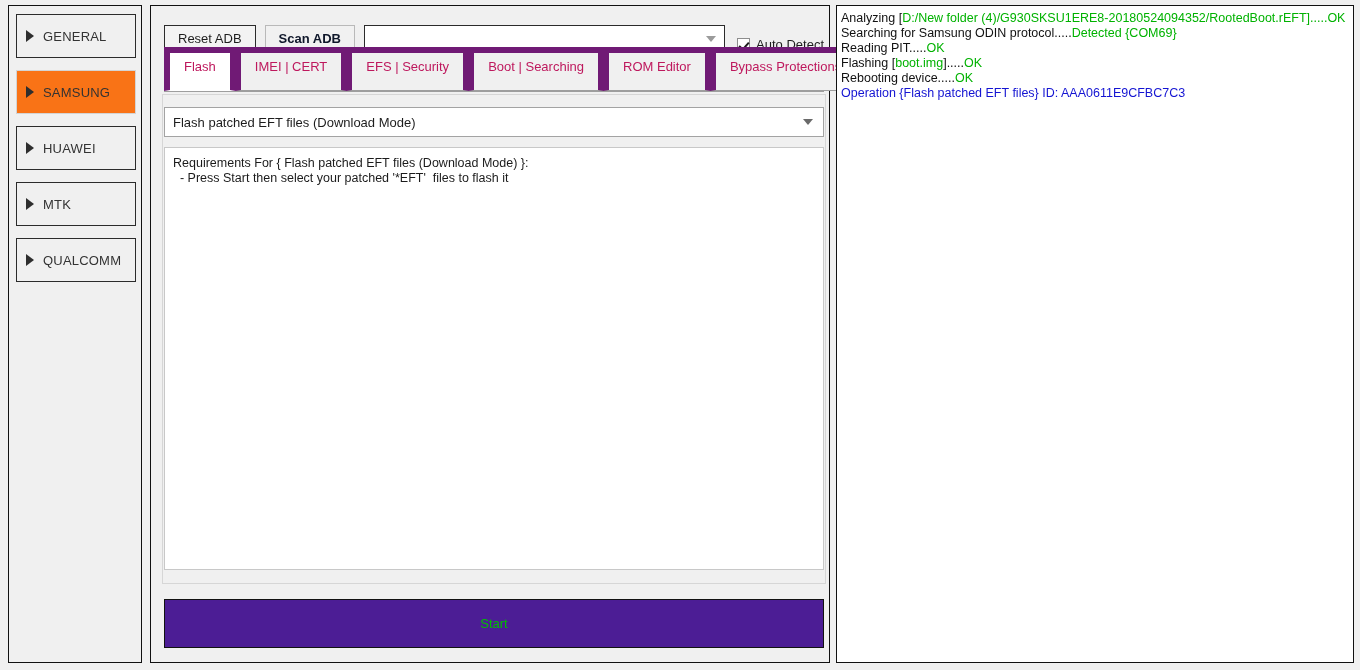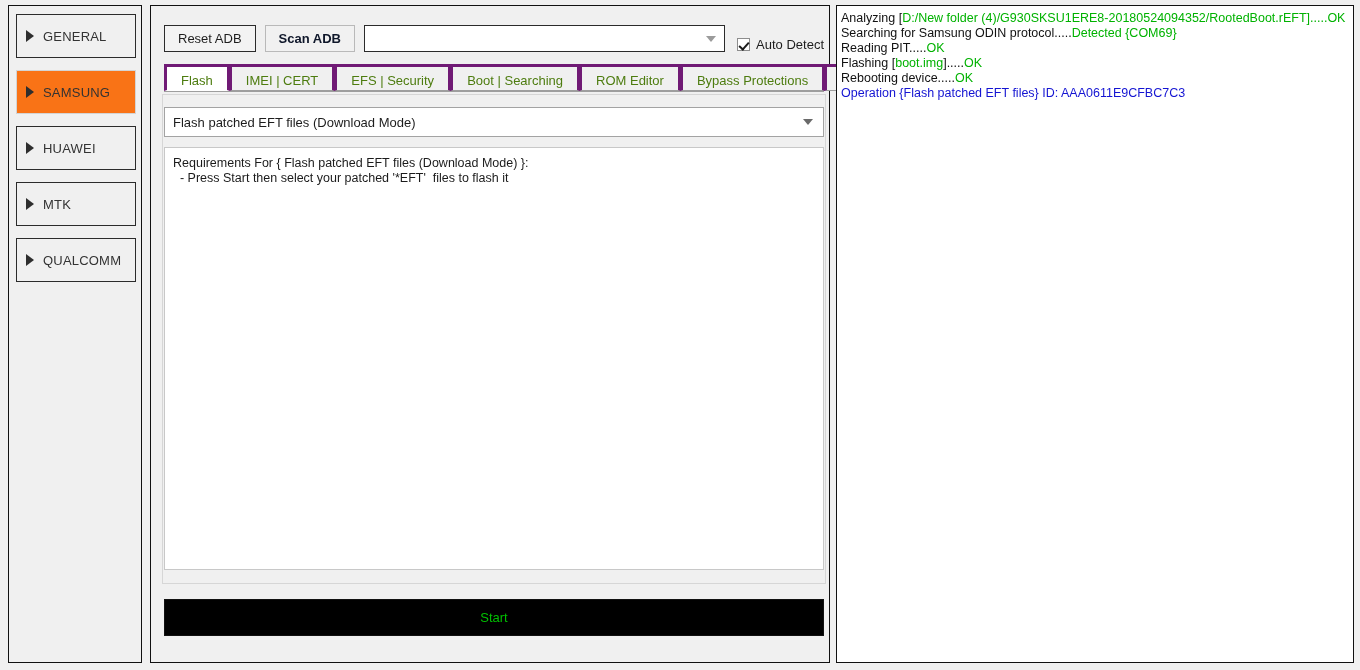--- a/index.html
+++ b/index.html
@@ -150,27 +150,27 @@
   
   #tabstrip {
     position: absolute;
     left: 13px; top: 57px;
     width: 660px; height: 29px;
     border-bottom: 1px solid #9e9e9e;
     display: flex;
     align-items: flex-end;
   }
   .tab {
-    height: 27px;
+    height: 44px;
     line-height: 27px;
     padding: 0 14px;
     font-size: 13px;
-    color: #4d7c0f;
-    background: #f0f0f0;
-    border: 3px solid #701a75;
+    color: #be185d;
+    background: #f0f0f0;
+    border: 6px solid #701a75;
     border-bottom: 1px solid #9e9e9e;
     margin-right: -1px;
     cursor: default;
     white-space: nowrap;
   }
   .tab.active {
     background: #ffffff;
     border-bottom: 1px solid #ffffff;
     position: relative;
     z-index: 2;
@@ -221,22 +221,22 @@
     left: 11px; top: 88px;
     width: 664px; height: 490px;
     border: 1px solid #d6d6d6;
     pointer-events: none;
   }
 
   
   #start-btn {
     position: absolute;
     left: 13px; top: 593px;
-    width: 660px; height: 37px;
-    background: #000000;
+    width: 660px; height: 49px;
+    background: #4c1d95;
     border: 1px solid #111;
     color: #00c000;
     font-size: 13px;
     font-family: "Liberation Sans", sans-serif;
     cursor: default;
     display: flex;
     align-items: center;
     justify-content: center;
   }
 

